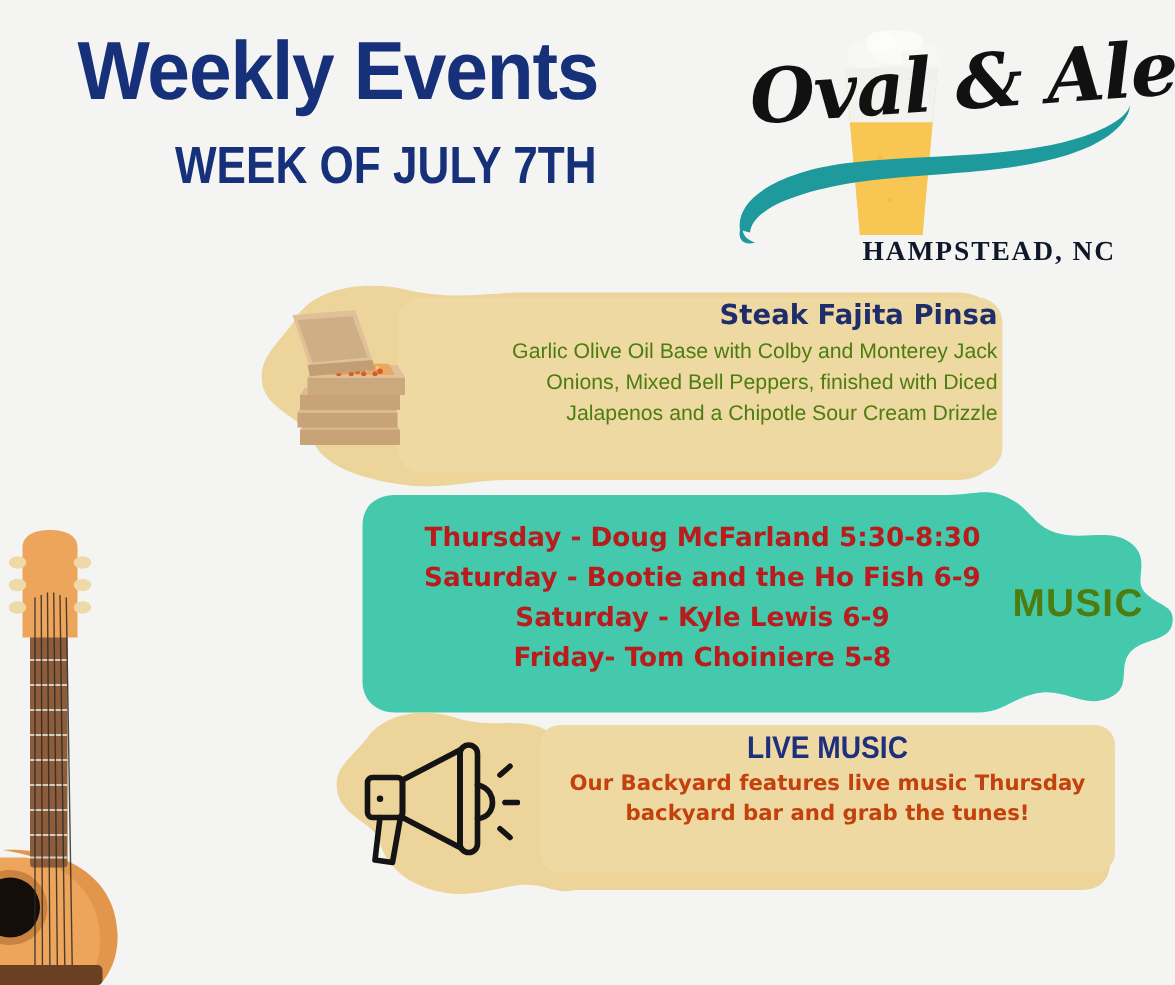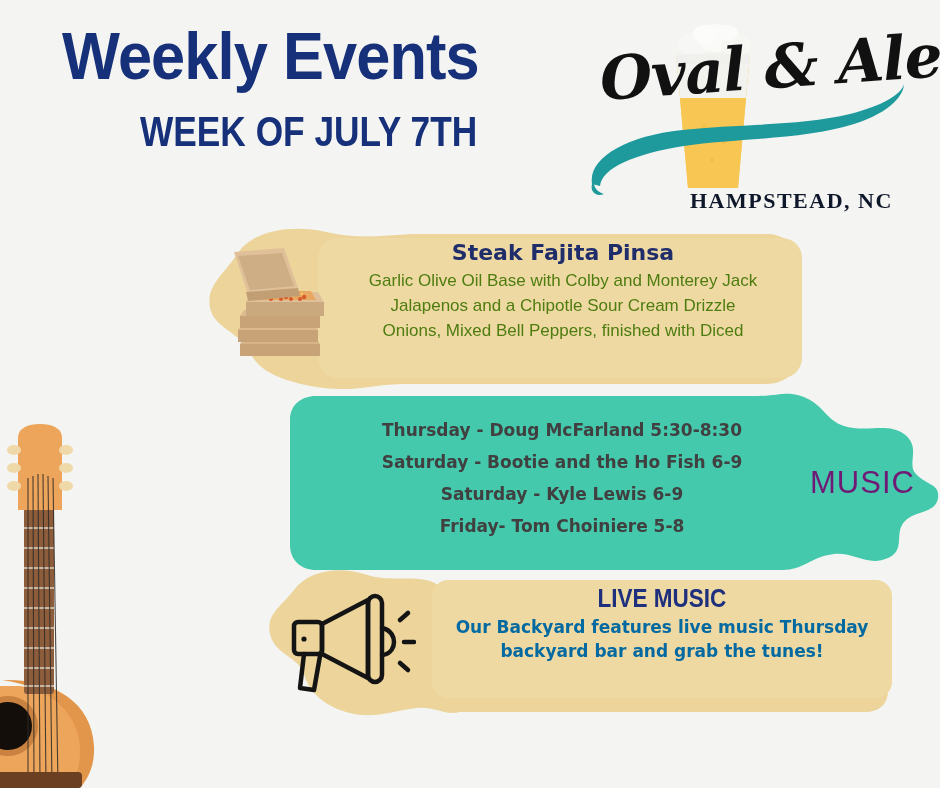--- a/index.html
+++ b/index.html
@@ -67,21 +67,21 @@
   
   #food-card { position:absolute; left:206px; top:222px; width:596px; height:172px; }
   #food-blob { position:absolute; left:0; top:0; }
   #food-panel {
     position:absolute; left:112px; top:16px; width:484px; height:140px;
     background:#efd9a3; border-radius:20px;
   }
   #pizza-art { position:absolute; left:18px; top:22px; }
   #food-text-wrap {
     position:absolute; left:122px; top:18px; width:470px;
-    text-align:center;
+    text-align:right;
   }
   #food-title {
     font-family:"DejaVu Sans", sans-serif;
     font-size:22px; font-weight:bold;
     color:#1f2d6b;
     margin-bottom:3px;
   }
   .food-line {
     font-family:"Liberation Sans", sans-serif;
     font-size:17px;
@@ -92,31 +92,31 @@
 
   
   #schedule-card { position:absolute; left:288px; top:392px; width:652px; height:180px; }
   #schedule-blob { position:absolute; left:0; top:0; }
   #schedule-text {
     position:absolute; left:14px; top:22px; width:520px;
     text-align:center;
   }
   .sched-line {
     font-family:"DejaVu Sans", sans-serif;
-    font-size:17px; font-weight:bold;
-    color:#404040;
+    font-size:21px; font-weight:bold;
+    color:#b91c1c;
     line-height:32px;
     white-space:nowrap;
   }
   #music-tag {
     position:absolute; left:810px; top:465px;
     font-family:"Liberation Sans", sans-serif;
-    font-size:31px; font-weight:normal;
+    font-size:31px; font-weight:bold;
     letter-spacing:1px;
-    color:#701a75;
+    color:#4d7c0f;
     white-space:nowrap;
     z-index:3;
   }
 
   
   #live-card { position:absolute; left:264px; top:566px; width:628px; height:152px; }
   #live-blob { position:absolute; left:0; top:0; }
   #live-panel {
     position:absolute; left:168px; top:14px; width:460px; height:118px;
     background:#efd9a3; border-radius:16px;
@@ -130,21 +130,21 @@
     font-family:"Liberation Sans", sans-serif;
     font-size:25px; font-weight:bold;
     color:#1d2f7d;
     letter-spacing:0px;
     transform:scaleX(0.9);
     margin-bottom:2px;
   }
   .live-line {
     font-family:"DejaVu Sans", sans-serif;
     font-size:17px; font-weight:bold;
-    color:#0369a1;
+    color:#c2410c;
     line-height:24px;
     white-space:nowrap;
   }
 </style>
 </head>
 <body>
 
 <div id="header-block">
   <div id="main-title">Weekly Events</div>
   <div id="sub-title">WEEK OF JULY 7TH</div>
@@ -271,22 +271,22 @@
         <circle cx="78" cy="50" r="1.4"></circle>
     </g>
 
     <path d="M10 8 L60 4 L74 44 L24 50 Z" fill="#e0c098"></path>
     <path d="M14 12 L58 9 L70 42 L26 46 Z" fill="#cdae85"></path>
     <path d="M22 48 L74 44 L76 52 L24 57 Z" fill="#c29e74"></path>
   </svg>
   <div id="food-text-wrap">
     <div id="food-title">Steak Fajita Pinsa</div>
     <div class="food-line">Garlic Olive Oil Base with Colby and Monterey Jack</div>
+    <div class="food-line">Onions, Mixed Bell Peppers, finished with Diced</div>
     <div class="food-line">Jalapenos and a Chipotle Sour Cream Drizzle</div>
-    <div class="food-line">Onions, Mixed Bell Peppers, finished with Diced</div>
   </div>
 </div>
 
 <div id="schedule-card">
   <svg id="schedule-blob" width="652" height="180" viewBox="0 0 652 180">
     <path d="M2 28 C2 13 13 4 28 4 L470 4
              C492 4 500 -2 518 6 C536 14 538 28 556 34
              C578 41 600 30 616 42 C634 55 618 72 628 82
              C640 94 652 92 650 106 C648 122 626 118 616 130
              C606 142 618 158 600 166 C580 175 566 160 546 162

